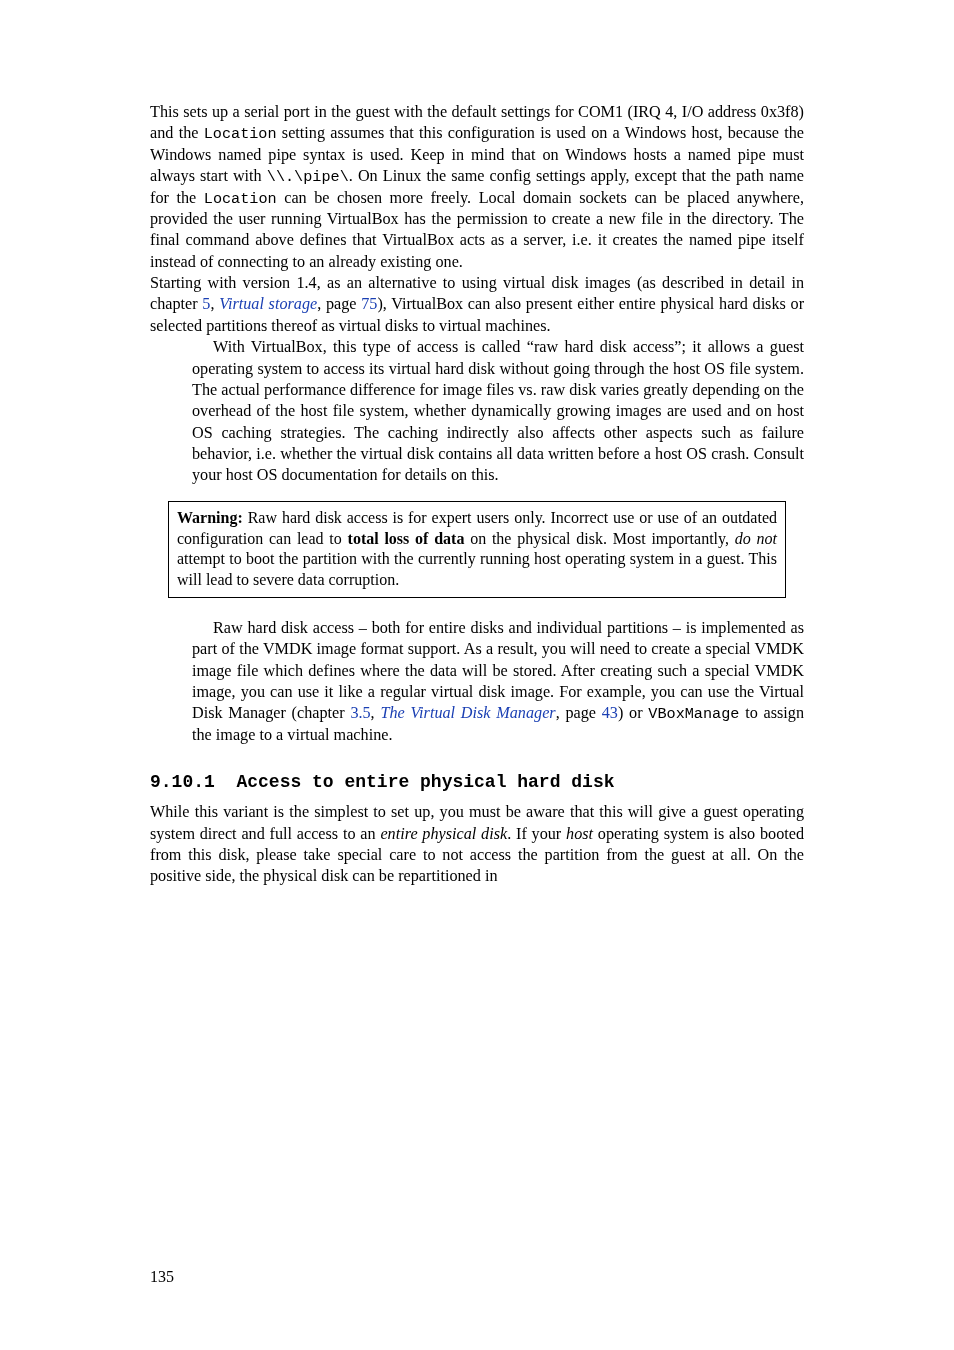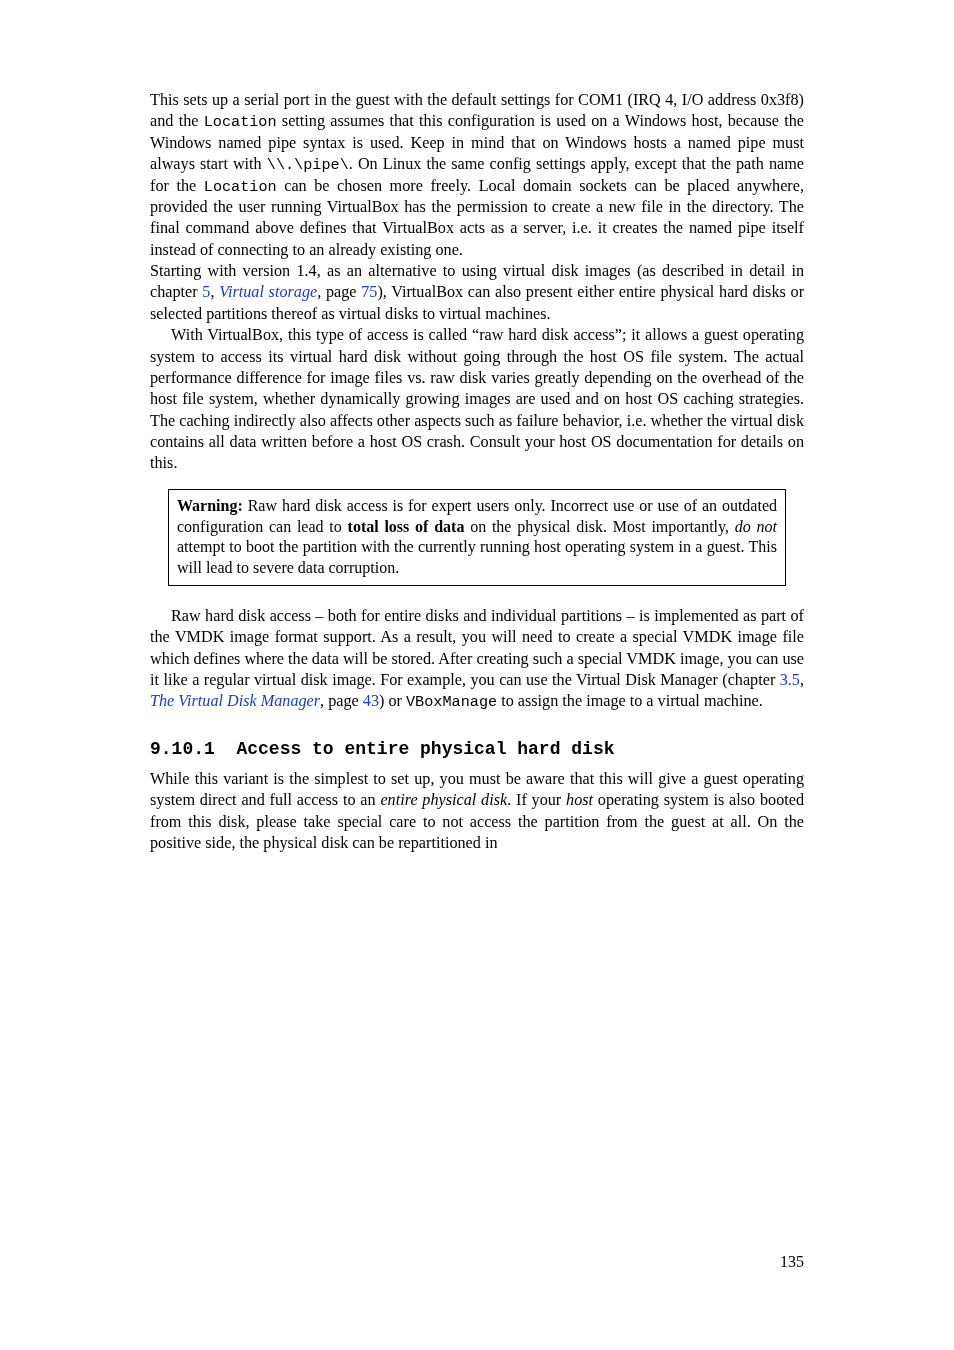--- a/index.html
+++ b/index.html
@@ -25,20 +25,21 @@
     margin-bottom: 34px;
   }
   p {
     margin: 0 0 0 0;
     font-size: 16.2px;
     line-height: 1.32;
     text-align: justify;
   }
   .indent {
     text-indent: 1.3em;
+    margin-left: 42px;
   }
   .mono {
     font-family: "Courier New", Courier, monospace;
     font-size: 15.2px;
   }
   h2.section {
     font-family: Arial, Helvetica, sans-serif;
     font-weight: 700;
     font-size: 24.5px;
     margin: 32px 0 14px 0;
@@ -57,26 +58,26 @@
   }
   .warning-box p {
     font-size: 16px;
     line-height: 1.30;
   }
   .link {
     color: #1a3fb3;
   }
   .pagenum {
     position: absolute;
-    bottom: 79px;
+    bottom: 64px;
     width: 654px;
-    text-align: right;
+    text-align: left;
     font-size: 16px;
   }
-  .block { margin-top: 4px; }
+  .block { margin-top: 16px; }
   .gap-before-warn { margin-top: 14px; }
   .after-warn { margin-top: 20px; }
 </style>
 </head>
 <body>
 
 <div class="page">
 
 
   <p class="block">

